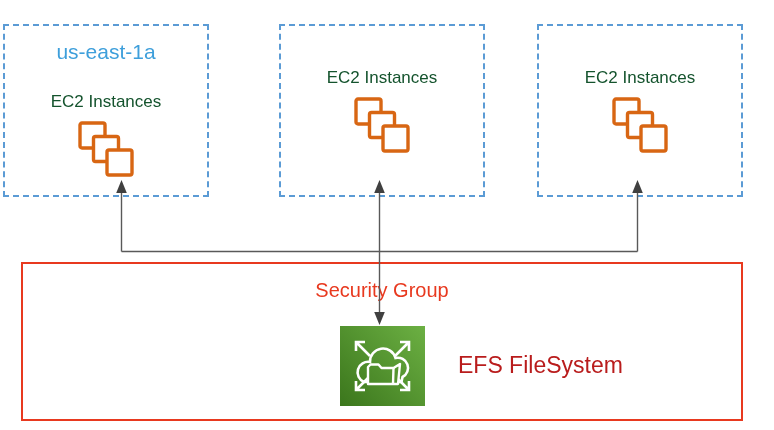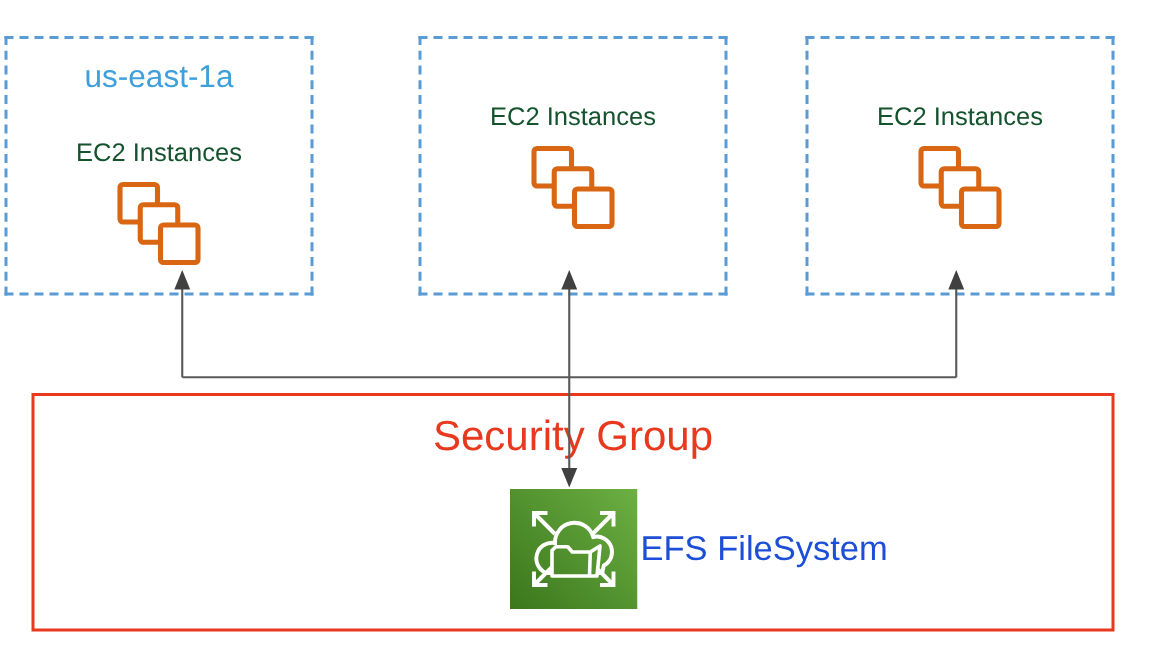--- a/index.html
+++ b/index.html
@@ -52,35 +52,35 @@
     box-sizing: border-box;
     border: 2px solid #E8391F;
     background: transparent;
   }
   .sg-label {
     position: absolute;
     left: 282px;
     top: 278px;
     width: 200px;
     text-align: center;
-    font-size: 28px;
+    font-size: 20px;
     line-height: 25px;
     color: #E8391F;
     white-space: nowrap;
   }
 
   
   .efs-icon { position: absolute; left: 340px; top: 326px; display: block; }
   .efs-label {
     position: absolute;
-    left: 427px;
+    left: 458px;
     top: 351px;
     font-size: 23px;
     line-height: 28px;
-    color: #1d4ed8;
+    color: #b91c1c;
     white-space: nowrap;
   }
 
   
   .overlay {
     position: absolute;
     left: 0; top: 0;
     pointer-events: none;
   }
 </style>

